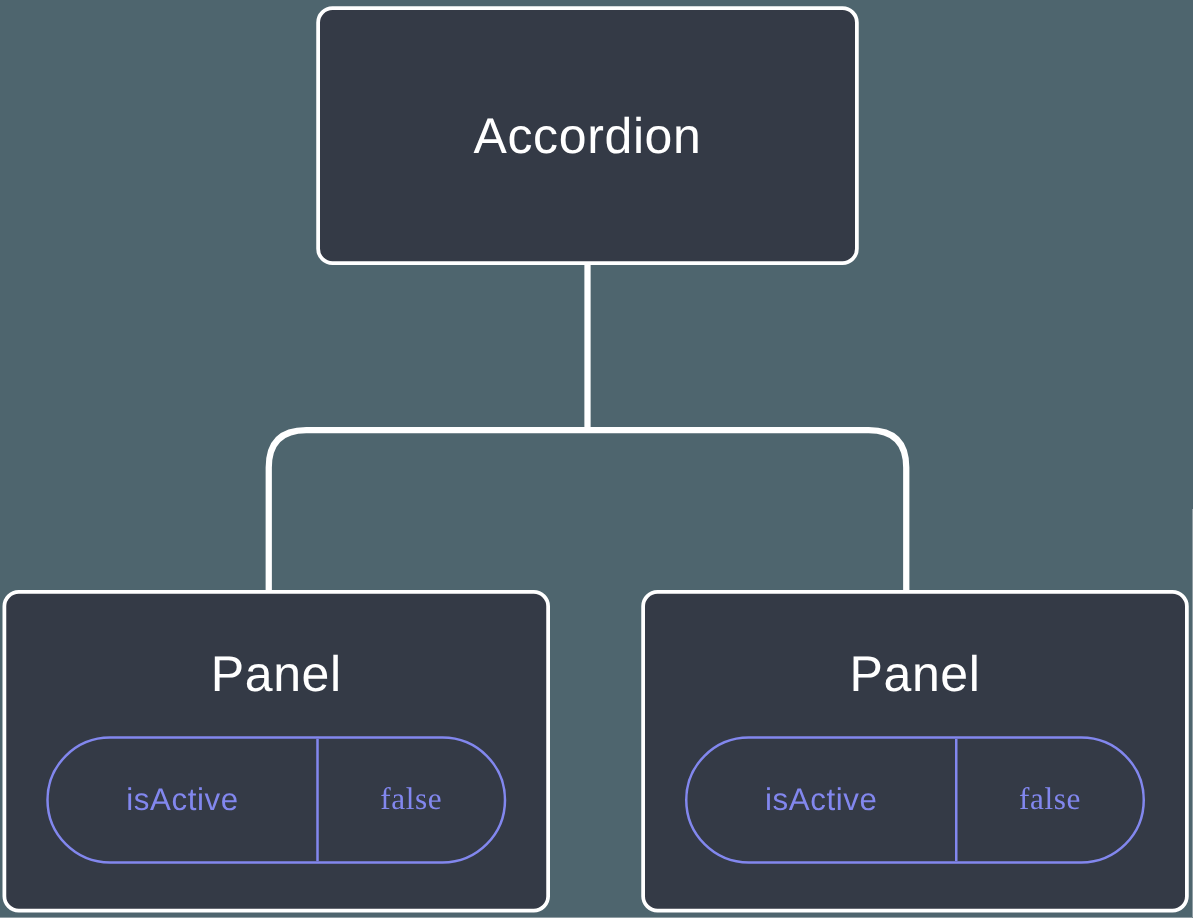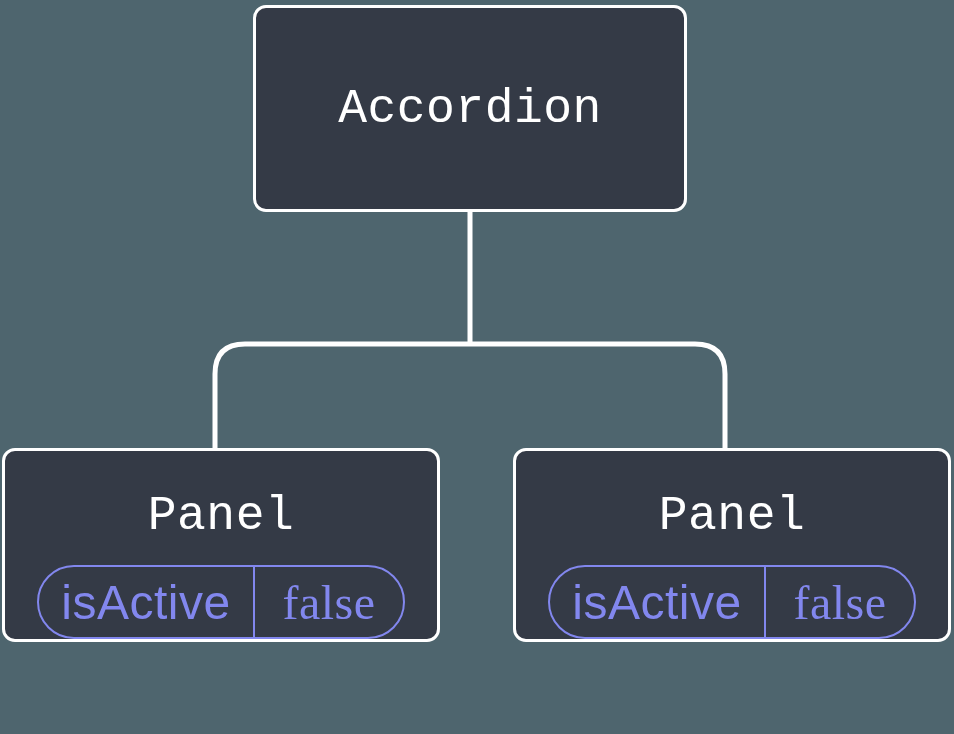--- a/index.html
+++ b/index.html
@@ -36,47 +36,46 @@
     border-radius: 13px;
     box-sizing: border-box;
   }
   .root-node {
     left: 253px; top: 5px;
     width: 434px; height: 207px;
     display: flex; align-items: center; justify-content: center;
   }
   .node-label {
     color: var(--node-text);
-    font-size: 48px;
+    font-size: 40px;
     font-weight: 500;
     letter-spacing: 0.5px;
     line-height: 46px;
-    font-family: Liberation Mono, monospace;
   }
   .panel-node {
-    top: 448px;
-    width: 438px; height: 194px;
+    top: 472px;
+    width: 438px; height: 258px;
     display: flex; flex-direction: column; align-items: center;
   }
   .panel-left  { left: 2px; }
   .panel-right { left: 513px; }
   .panel-node .node-label { margin-top: 42px; }
   .state-pill {
     margin-top: 26px;
     width: 368px; height: 102px;
     border: 2.5px solid var(--accent);
     border-radius: 999px;
     display: flex;
     box-sizing: border-box;
     overflow: hidden;
   }
   .state-cell {
     display: flex; align-items: center; justify-content: center;
     color: var(--accent);
-    font-size: 48px;
+    font-size: 25px;
     letter-spacing: 0.5px;
   }
   .state-key-cell {
     width: 214px;
     border-right: 2.5px solid var(--accent);
   }
   .state-value-cell { flex: 1; font-family: Liberation Serif, serif; }
 </style>
 </head>
 <body>

